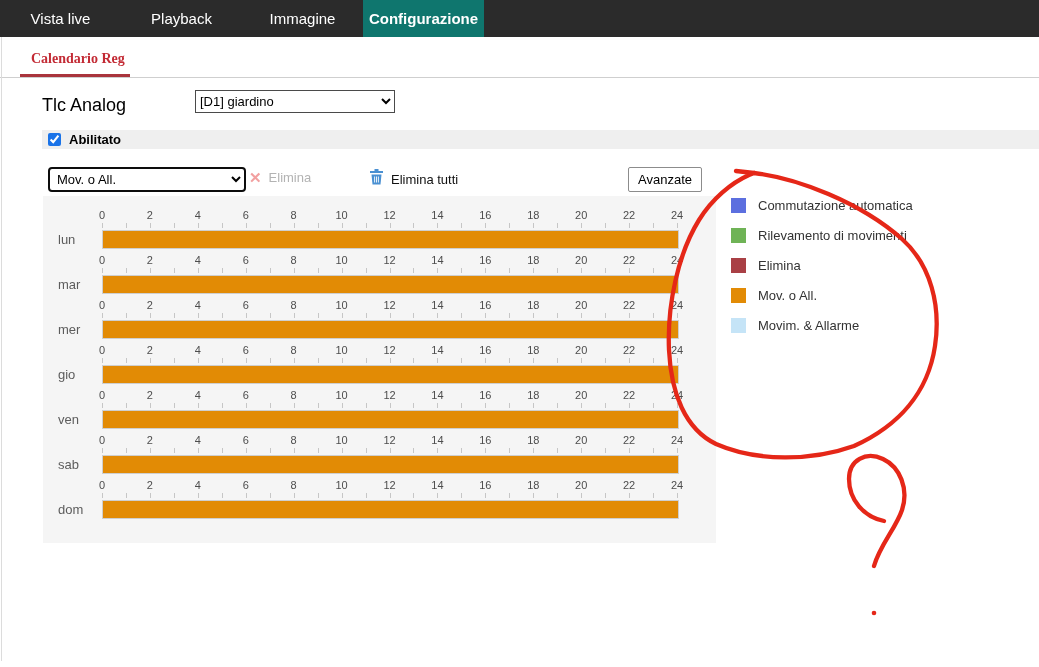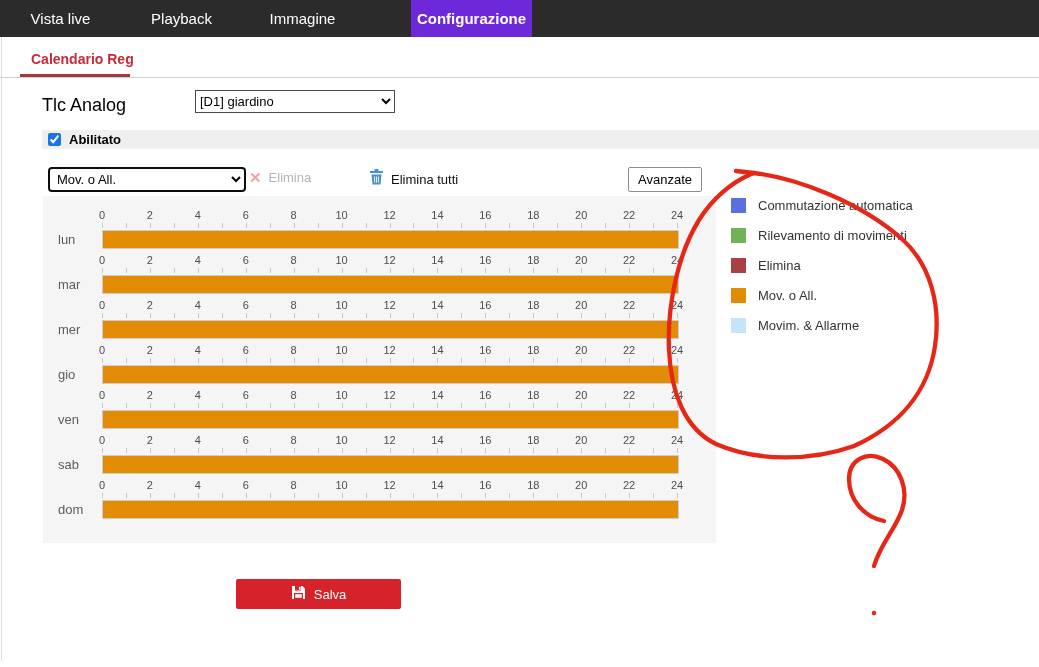--- a/index.html
+++ b/index.html
@@ -58,25 +58,25 @@
 </style>
 </head>
 <body>
 
 <div class="page">
 
   <nav class="topnav" id="topnav" style="background: rgb(43, 43, 43);">
       <div class="nav-item">Vista live</div>
       <div class="nav-item">Playback</div>
       <div class="nav-item">Immagine</div>
-      <div class="nav-item active" style="background: #6d28d9; margin-left: 48px;">Configurazione</div>
+      <div class="nav-item active" style="background: #0f766e;">Configurazione</div>
     </nav>
 
   <div class="tabbar">
-    <span class="tab" style="color: rgb(195, 43, 53);">Calendario Reg</span>
+    <span class="tab" style="color: rgb(195, 43, 53); font-family: Liberation Serif, serif;">Calendario Reg</span>
     <span class="tab-underline"></span>
   </div>
   <div class="left-edge"></div>
 
   <span class="field-label">Tlc Analog</span>
   <select class="camera-select">
     <option>[D1] giardino</option>
   </select>
 
   <div class="enable-band" style="background: rgb(239, 239, 239);">
@@ -434,32 +434,20 @@
         <span class="swatch" style="background: rgb(226, 139, 5);"></span>
         <span class="legend-label">Mov. o All.</span>
       </div>
       <div class="legend-row">
         <span class="swatch" style="background: rgb(197, 228, 247);"></span>
         <span class="legend-label">Movim. &amp; Allarme</span>
       </div>
     </div>
 
 
-  <button class="save-btn" id="save-btn" style="background: rgb(213, 34, 43);">
-    <span>
-      <svg width="15" height="15" viewBox="0 0 15 15">
-        <path d="M1 1h10.5L14 3.5V14H1z" fill="#fff"></path>
-        <rect x="4" y="1" width="6" height="4.5" fill="#d5222b"></rect>
-        <rect x="8" y="1.8" width="1.6" height="3" fill="#fff"></rect>
-        <rect x="3" y="8" width="9" height="6" fill="#d5222b"></rect>
-        <rect x="4.2" y="9.2" width="6.6" height="3.6" fill="#fff"></rect>
-      </svg>
-    </span>
-    <span>Salva</span>
-  </button>
 
   <svg class="annotation" id="annotation" viewBox="0 0 1039 667" style="color: rgb(229, 39, 24);">
     <path fill="none" stroke="currentColor" stroke-width="4.3" stroke-linecap="round" stroke-linejoin="miter" d="M736 171 L754 173 C797 178 860 202 902 239 C931 265 941 306 935 346 C928 393 898 426 854 446 C812 461 757 462 716 444 C685 429 671 393 669 350 C667 305 678 254 699 220 C712 199 731 183 749 175 L754 173"></path>
     <path fill="none" stroke="currentColor" stroke-width="4.3" stroke-linecap="round" d="M884 521 C864 517 849 500 849 479 C849 460 866 451 883 459 C900 467 909 489 902 510 C896 528 880 545 874 566"></path>
     <circle cx="874" cy="613" r="2.3" fill="currentColor"></circle>
   </svg>
 
 </div>
 
 </body></html>

